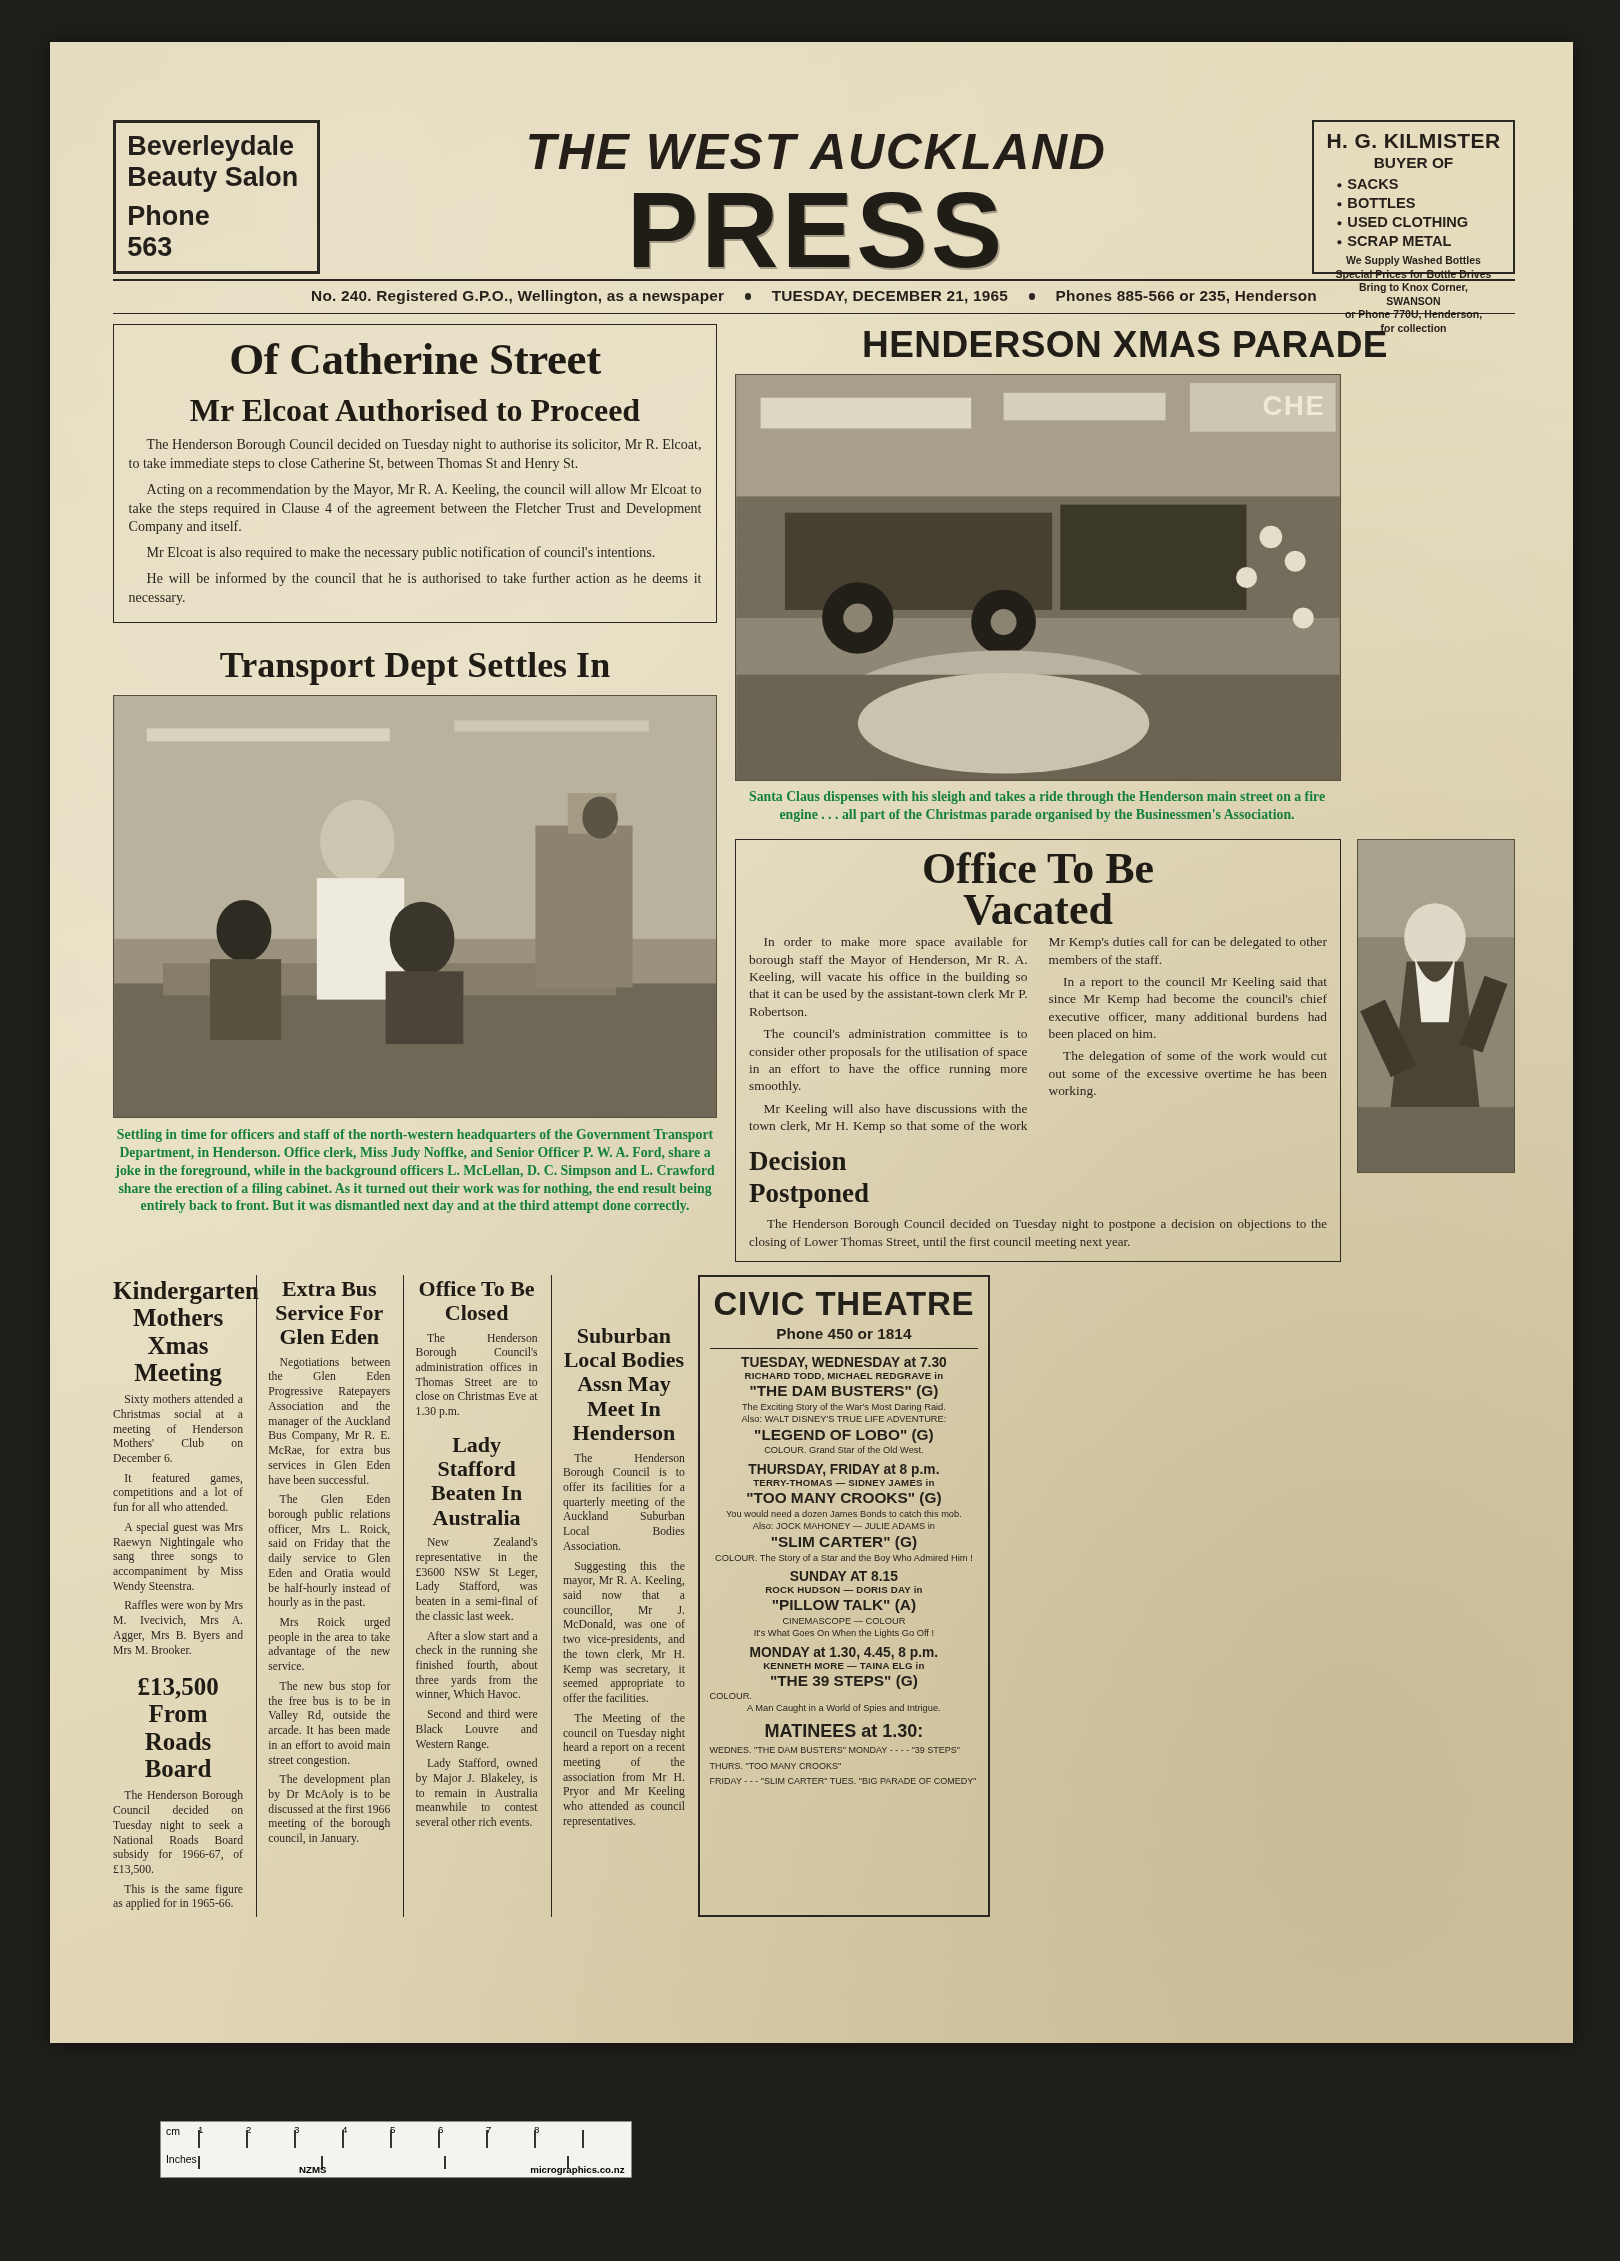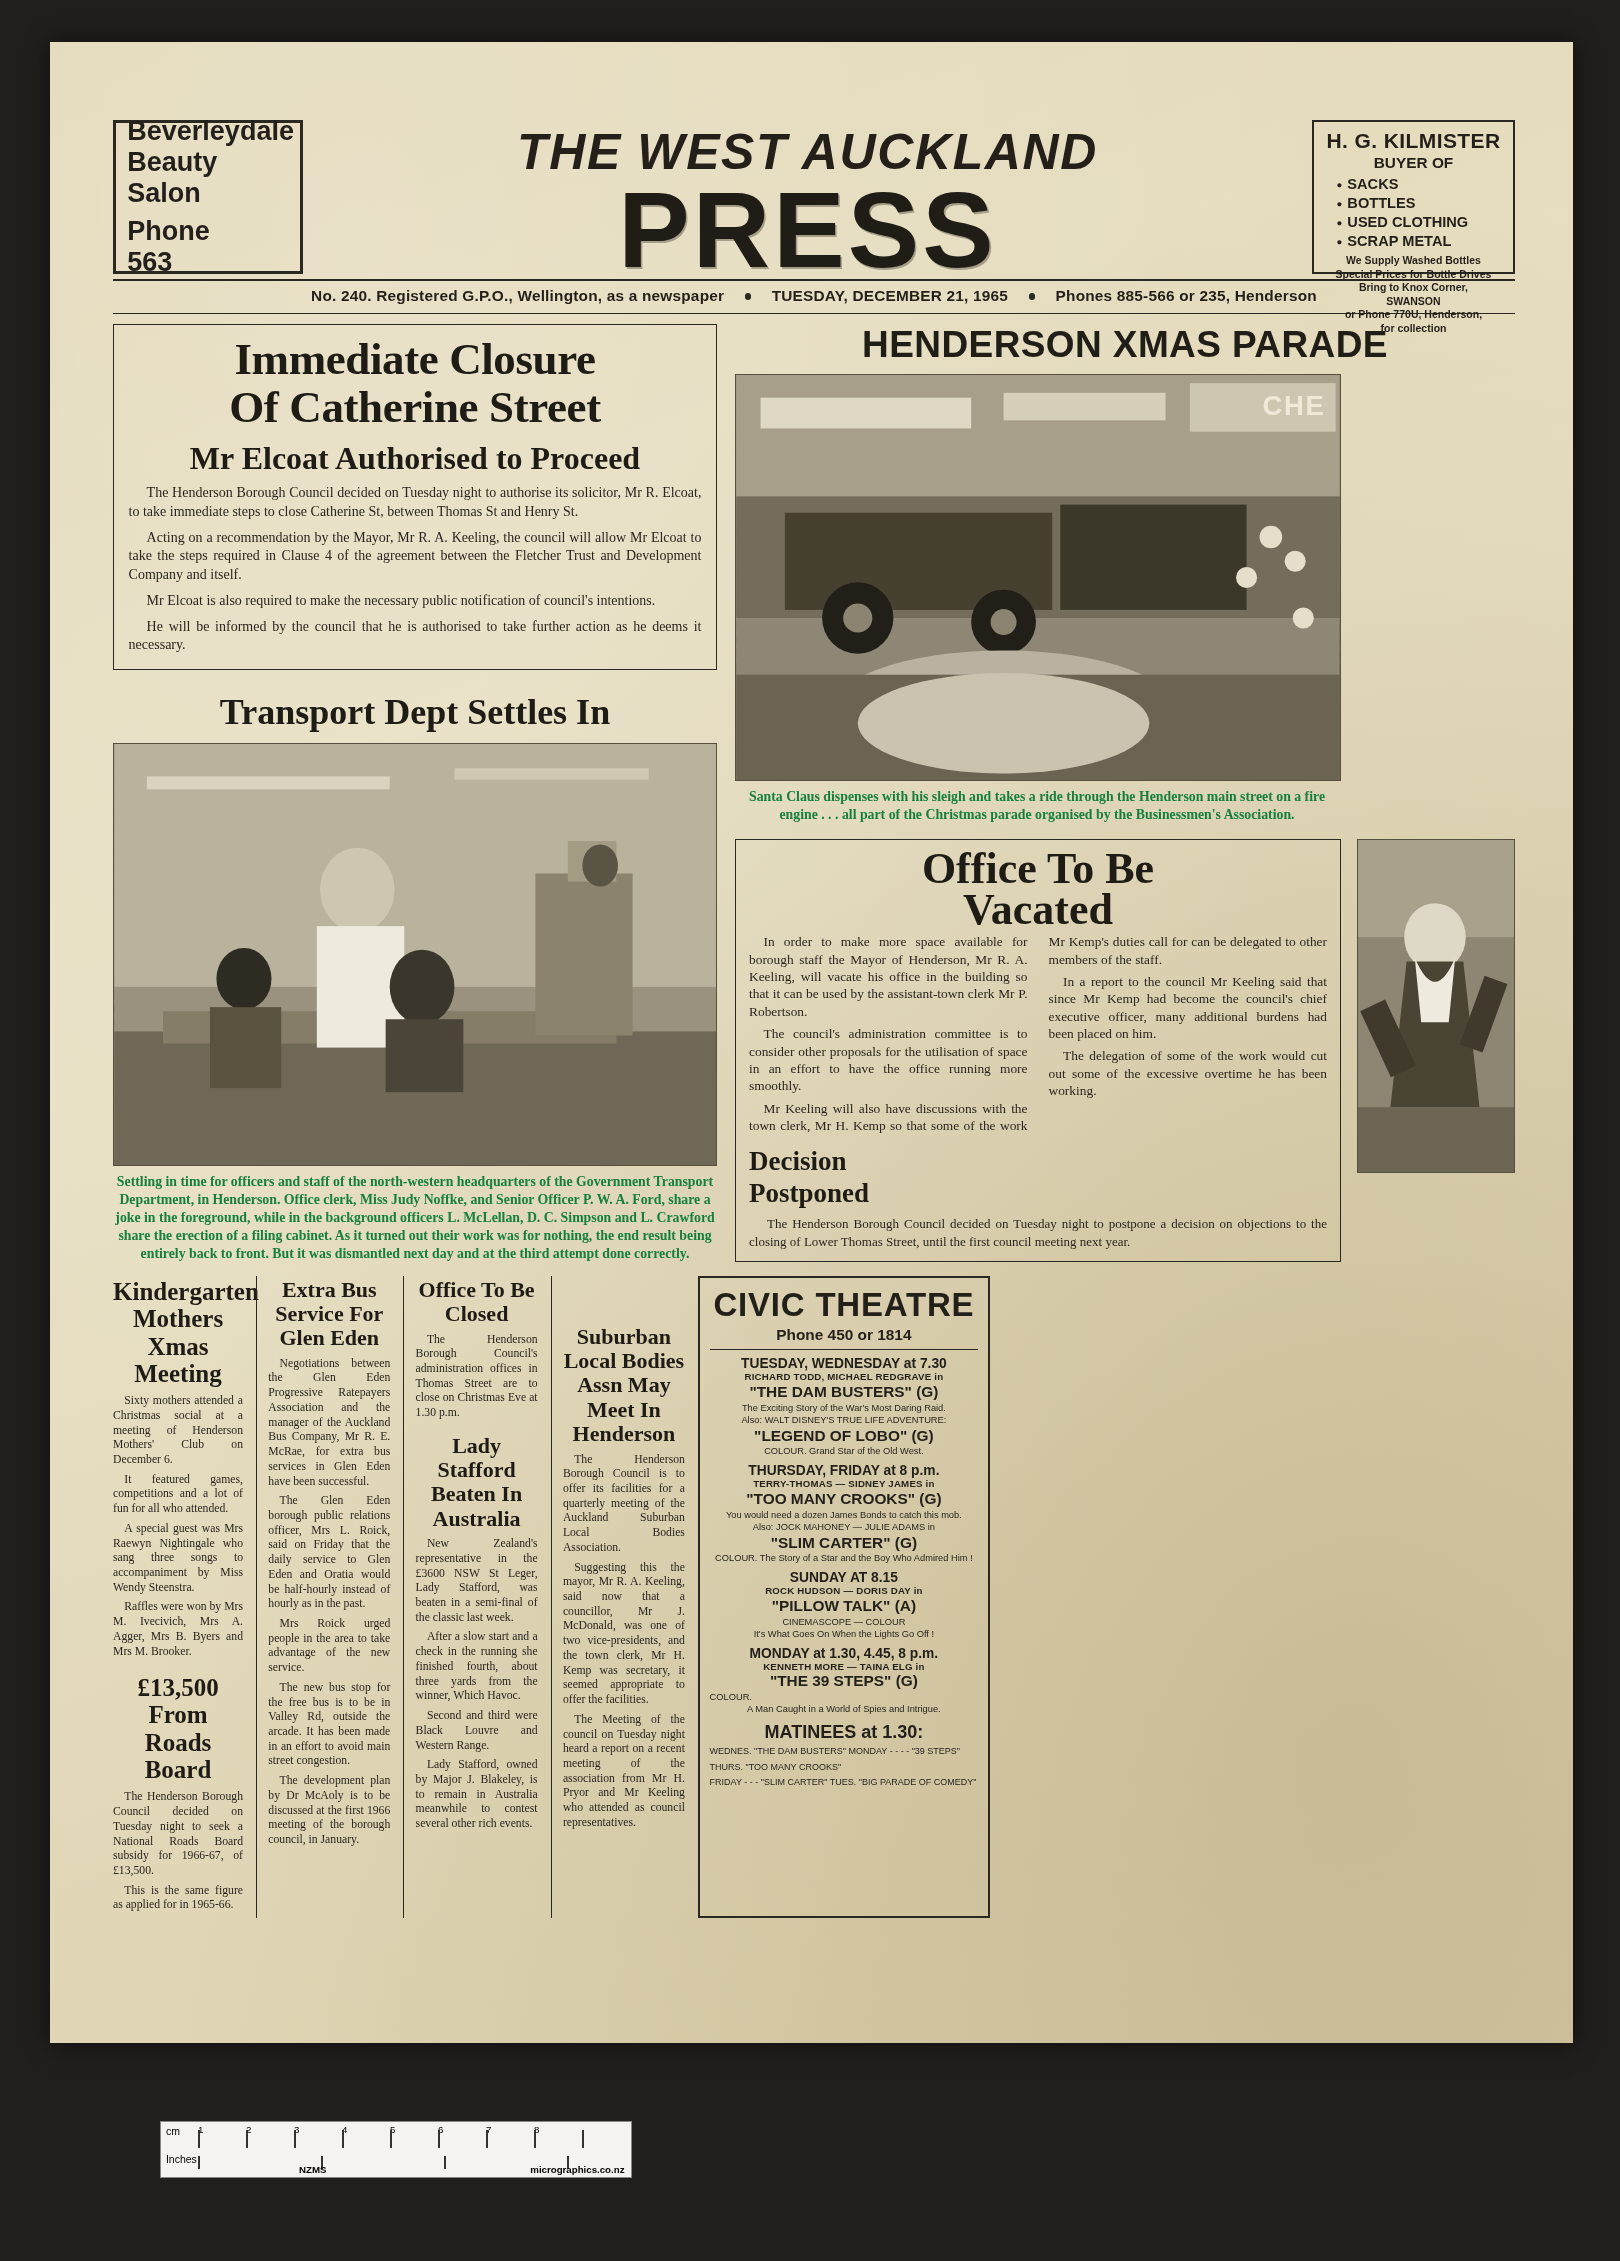--- a/index.html
+++ b/index.html
@@ -11,21 +11,21 @@
   .page:before{content:"";position:absolute;inset:0;
         background:
           radial-gradient(ellipse at 20% 10%, rgba(255,255,255,.18), rgba(0,0,0,0) 60%),
           radial-gradient(ellipse at 85% 85%, rgba(120,95,40,.22), rgba(0,0,0,0) 65%),
           linear-gradient(160deg, rgba(218,205,166,.45), rgba(231,221,188,.1) 40%, rgba(205,190,148,.45));
         pointer-events:none;}
   .inner{position:absolute;left:63px;top:78px;width:1402px;height:1863px;}
 
   
   .masthead{display:flex;align-items:stretch;height:154px;}
-  .beauty{width:190px;border:3.2px solid #2b2721;padding:8px 11.3px;box-sizing:border-box;
+  .beauty{width:207px;border:3.2px solid #2b2721;padding:8px 11.3px;box-sizing:border-box;
           display:flex;flex-direction:column;justify-content:center;}
   .beauty div{font-family:"Liberation Sans",sans-serif;font-weight:bold;font-size:27px;line-height:1.14;color:#231f1a;}
   .beauty .ph{margin-top:8px;}
   .title{flex:1;text-align:center;padding:0 14.6px;}
   .title .l1{font-family:"Liberation Sans",sans-serif;font-style:italic;font-weight:bold;
              font-size:50px;letter-spacing:1.6px;color:#241f19;line-height:1;margin-top:6.5px;}
   .title .l2{font-family:"Liberation Sans",sans-serif;font-weight:bold;font-size:107px;
              letter-spacing:3.2px;color:#201c16;line-height:.95;margin-top:3.2px;
              text-shadow:1.6px 1.6px 0 rgba(40,35,25,.35);}
   .kilmister{width:203px;border:2.4px solid #2b2721;padding:6.5px 8px;box-sizing:border-box;text-align:center;
@@ -158,21 +158,20 @@
       <span class="dot"></span>
       <span>Phones 885-566 or 235, Henderson</span>
     </div>
     <div class="rule2"></div>
 
     <div class="body">
 
       <div class="colL">
 
         <div class="boxed">
-          <h1 class="head h-imm">Immediate Closure</h1>
           <h1 class="head h-imm">Of Catherine Street</h1>
           <div class="h-sub">Mr Elcoat Authorised to Proceed</div>
           <p class="art">The Henderson Borough Council decided on Tuesday night to authorise its solicitor, Mr R. Elcoat, to take immediate steps to close Catherine St, between Thomas St and Henry St.</p>
           <p class="art">Acting on a recommendation by the Mayor, Mr R. A. Keeling, the council will allow Mr Elcoat to take the steps required in Clause 4 of the agreement between the Fletcher Trust and Development Company and itself.</p>
           <p class="art">Mr Elcoat is also required to make the necessary public notification of council's intentions.</p>
           <p class="art">He will be informed by the council that he is authorised to take further action as he deems it necessary.</p>
         </div>
 
         <div class="h-transport">Transport Dept Settles In</div>
 

